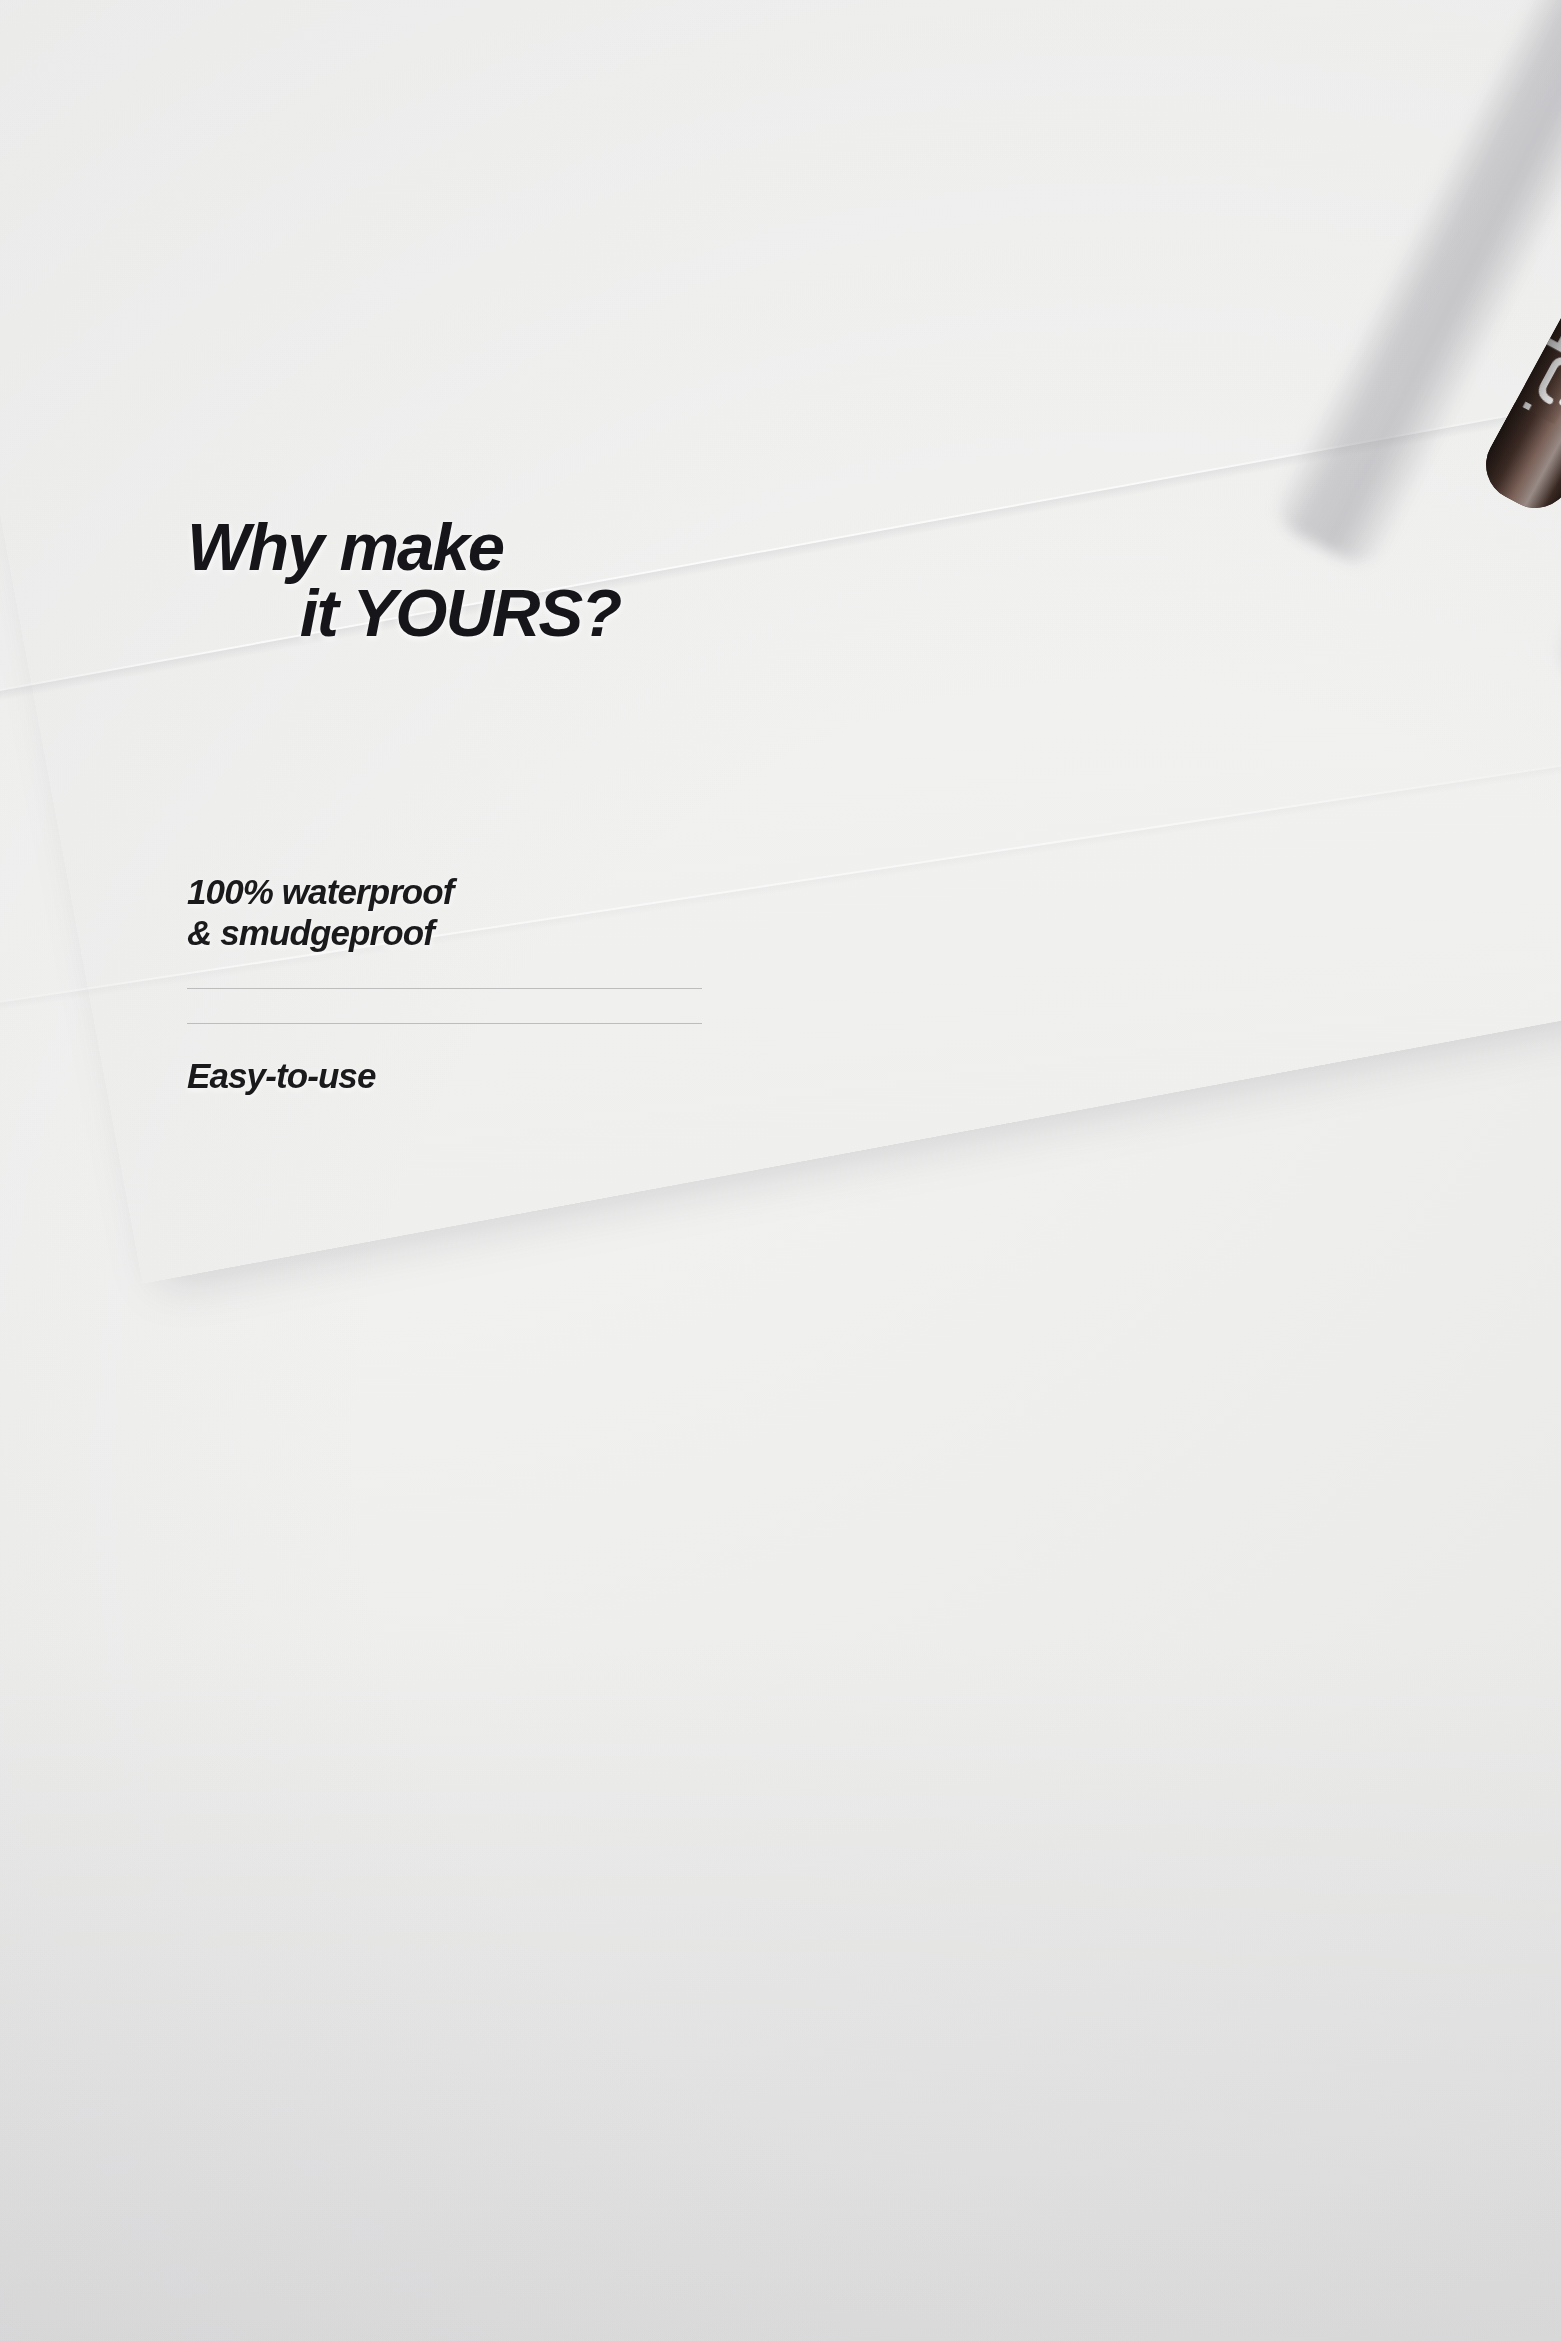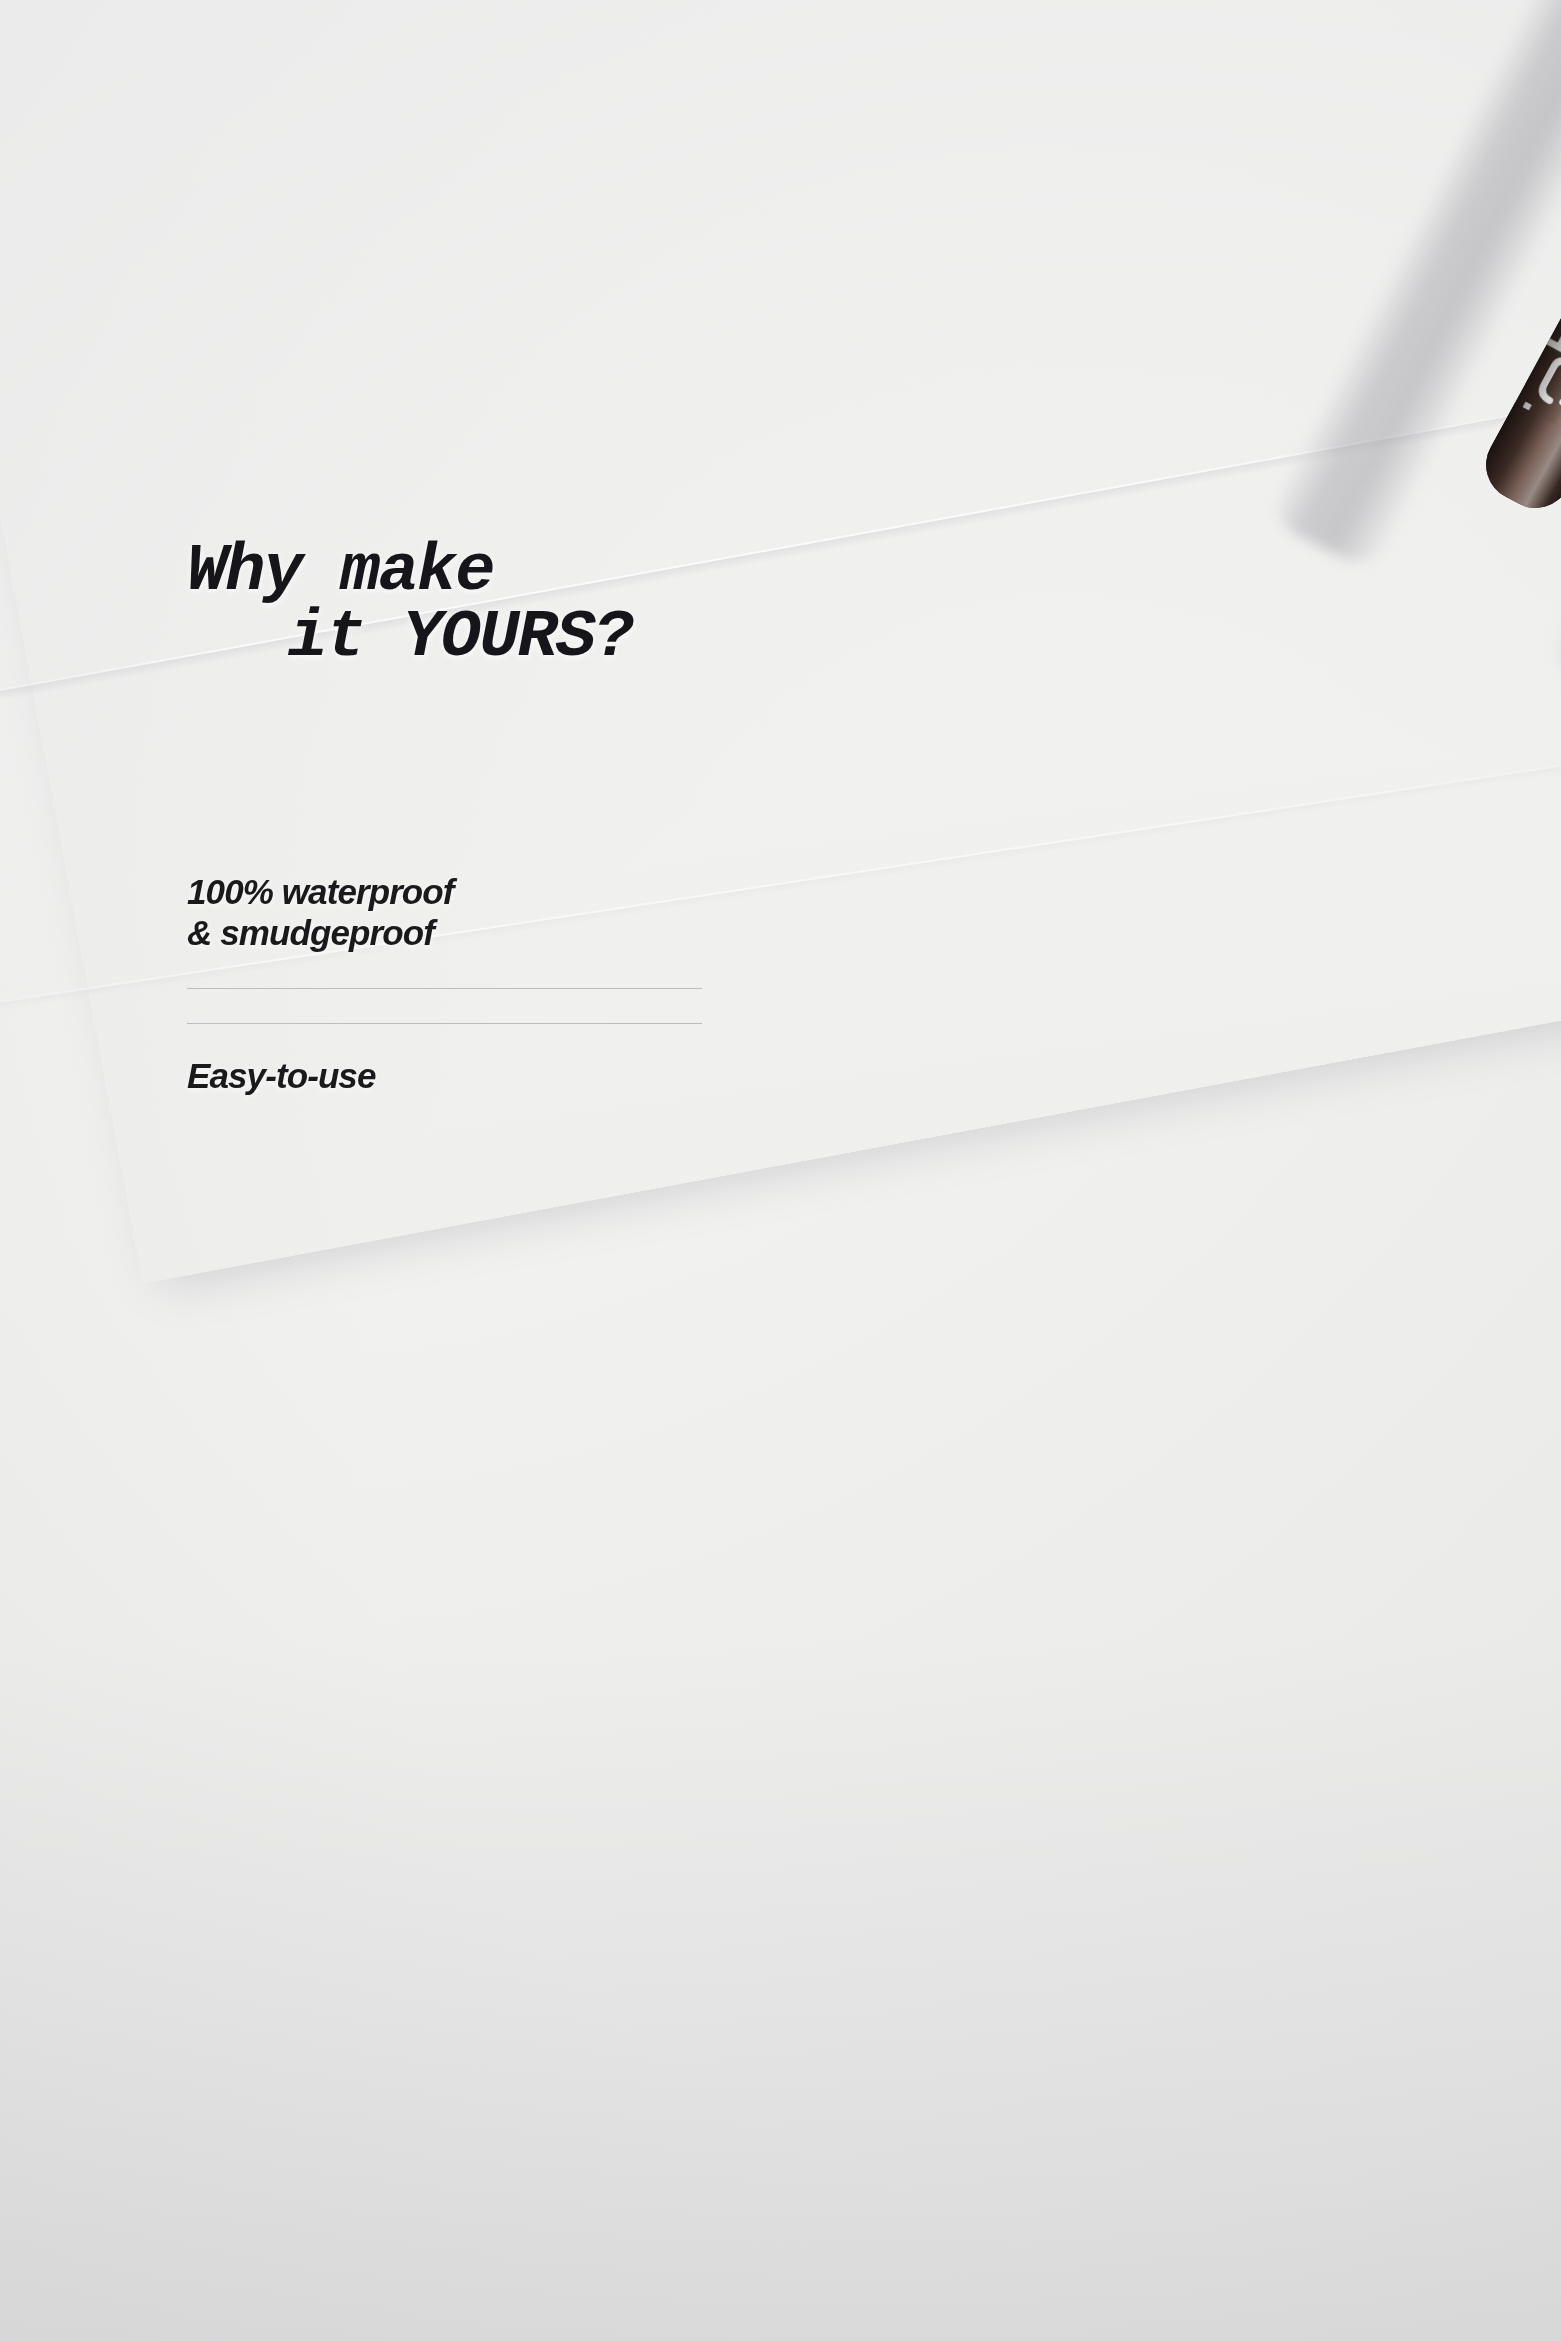--- a/index.html
+++ b/index.html
@@ -29,21 +29,21 @@
     background:linear-gradient(180deg,rgba(176,176,180,.22),rgba(176,176,180,0));}
   .crease.c2{top:1015px;transform:rotate(-8.6deg);opacity:.65;}
   .crease.c2::after{content:"";position:absolute;left:0;top:2.3px;width:100%;height:7.8px;
     background:linear-gradient(180deg,rgba(176,176,180,.14),rgba(176,176,180,0));}
   .vignette{position:absolute;inset:0;
     background:radial-gradient(120% 80% at 72% 62%, rgba(255,255,255,0) 40%, rgba(150,150,155,.10) 100%);}
   .floor-shade{position:absolute;left:0;bottom:0;width:100%;height:703px;
     background:linear-gradient(180deg,rgba(196,196,200,0) 0%,rgba(188,188,193,.16) 55%,rgba(180,180,186,.26) 100%);}
 
   
-  .copy{position:absolute;left:187px;top:538px;width:546px;font-family:Liberation Mono, monospace;}
+  .copy{position:absolute;left:187px;top:514px;width:546px;}
   .headline{
     font-size:67px;line-height:.99;font-weight:700;font-style:italic;
     letter-spacing:-1.9px;color:#16161a;margin:0;
     text-shadow:0 1.6px 7.8px rgba(255,255,255,.85);
   }
   .headline .l2{display:block;text-align:center;}
   .bullets{position:absolute;left:187px;top:871px;width:539px;}
   .bullet{
     font-size:35px;line-height:1.18;font-weight:700;font-style:italic;
     letter-spacing:-0.9px;color:#1a1a1d;

